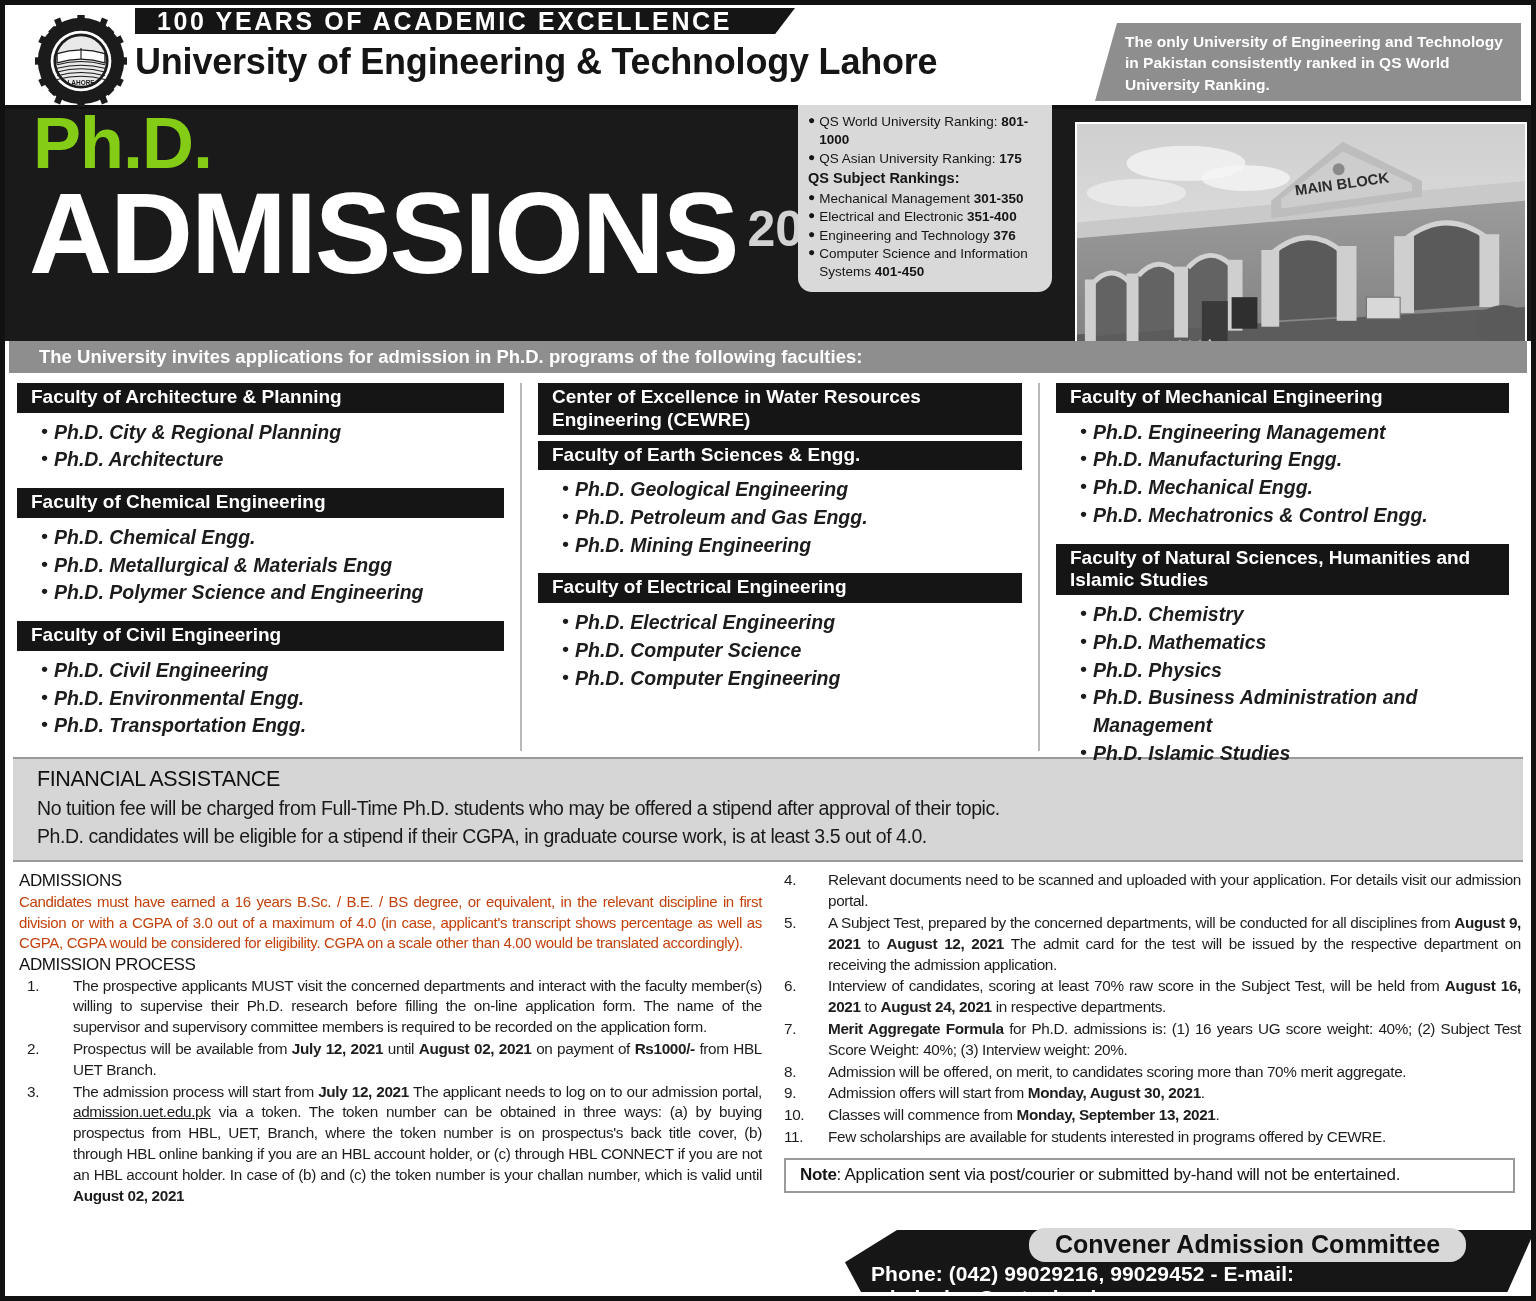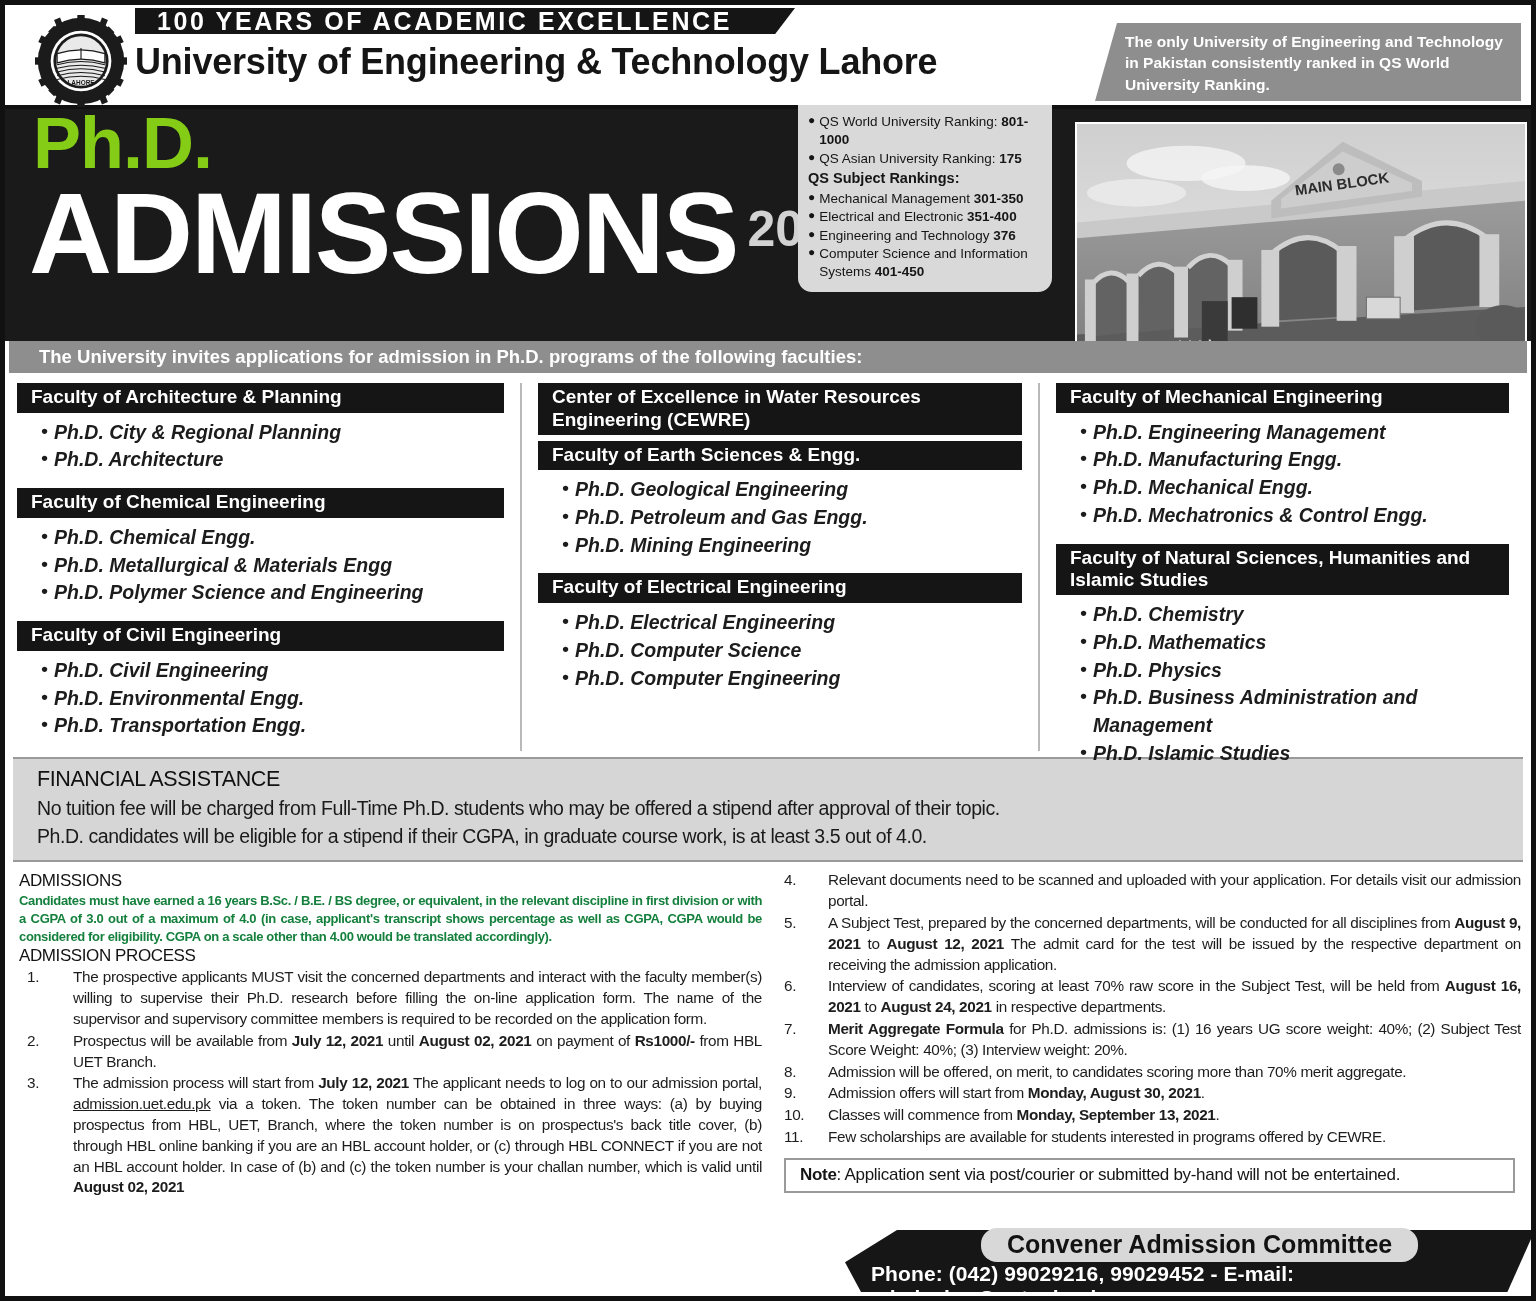--- a/index.html
+++ b/index.html
@@ -181,24 +181,23 @@
   .bcol { }
   .bcol.left { width: 762px; padding-right: 14px; }
   .bcol.right { width: 750px; padding-left: 4px; }
 
   .sec-title {
     font-size: 17px; color: #131313;
     letter-spacing: -0.4px;
     margin: 1px 0 1px 0;
   }
   .para {
-    font-size: 13px; color: #15803d;
+    font-size: 15px; color: #c2410c;
     line-height: 1.36; text-align: justify;
     letter-spacing: -0.35px;
-    font-weight: bold;
   }
   ol.steps { list-style: none; margin: 0; padding: 0; }
   ol.steps > li {
     position: relative;
     padding-left: 54px;
     font-size: 15.3px; color: #1d1d1d;
     line-height: 1.36; text-align: justify;
     letter-spacing: -0.35px;
     margin-bottom: 1px;
   }
@@ -225,21 +224,21 @@
     width: 1526px; height: 72px;
     overflow: hidden;
   }
   .footer-bg {
     position: absolute; left: 840px; top: 6px;
     width: 690px; height: 62px;
     background: #161616;
     clip-path: polygon(52px 0, 100% 0, 96% 100%, 16px 100%, 0 52%);
   }
   .convener {
-    position: absolute; left: 976px; top: 4px;
+    position: absolute; left: 1024px; top: 4px;
     background: #d8d8d8;
     border-radius: 16px;
     padding: 2px 26px 3px 26px;
     font-size: 25px; font-weight: bold;
     color: #121212;
   }
   .phone {
     position: absolute; left: 866px; top: 38px;
     font-size: 21px; font-weight: bold;
     color: #ffffff;

